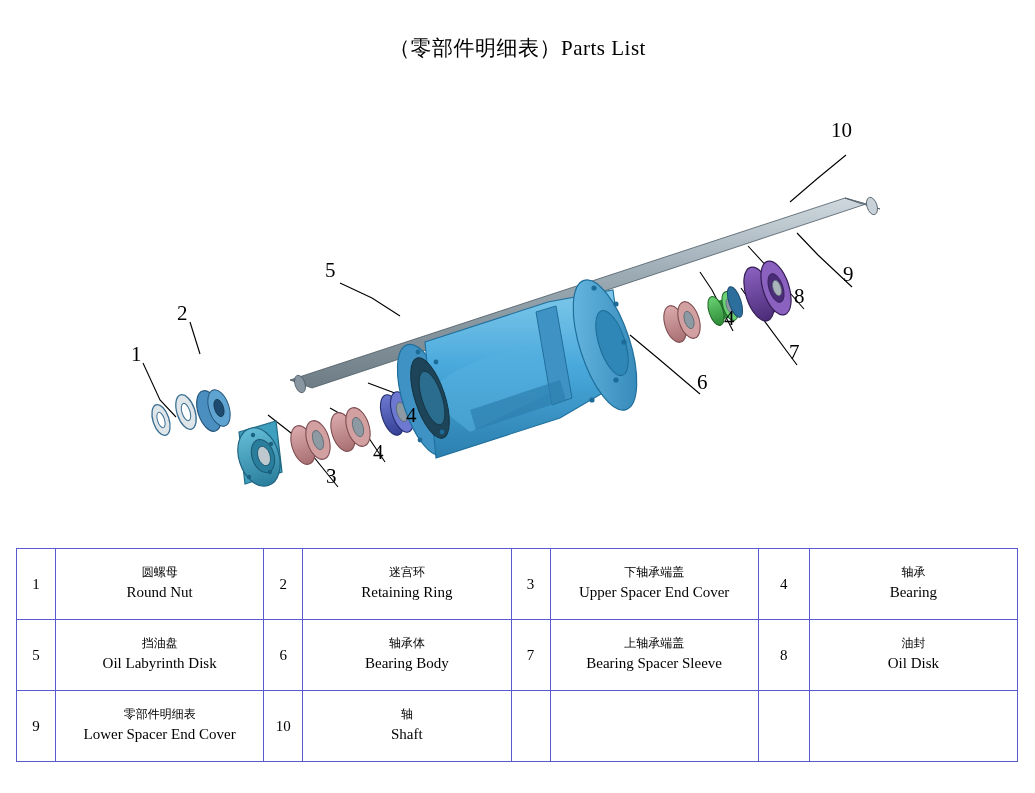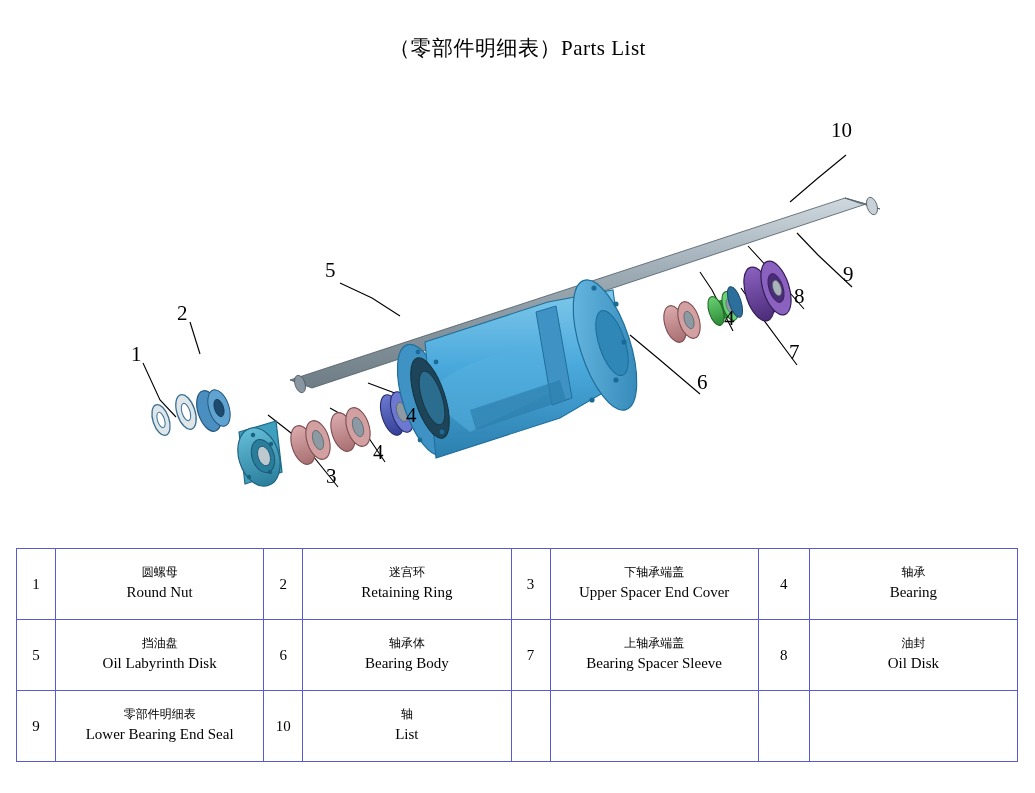--- a/index.html
+++ b/index.html
@@ -320,26 +320,26 @@
         <td class="num wide">8</td>
         <td class="name">
           <span class="cn">油封</span>
           <span class="en">Oil Disk</span>
         </td>
       </tr>
       <tr>
         <td class="num">9</td>
         <td class="name">
           <span class="cn">零部件明细表</span>
-          <span class="en">Lower Bearing End Seal</span>
+          <span class="en">Lower Spacer End Cover</span>
         </td>
         <td class="num">10</td>
         <td class="name">
           <span class="cn">轴</span>
-          <span class="en">List</span>
+          <span class="en">Shaft</span>
         </td>
         <td class="num empty"></td>
         <td class="name empty"></td>
         <td class="num wide empty"></td>
         <td class="name empty"></td>
       </tr>
     </tbody>
   </table>
 
 </div>

